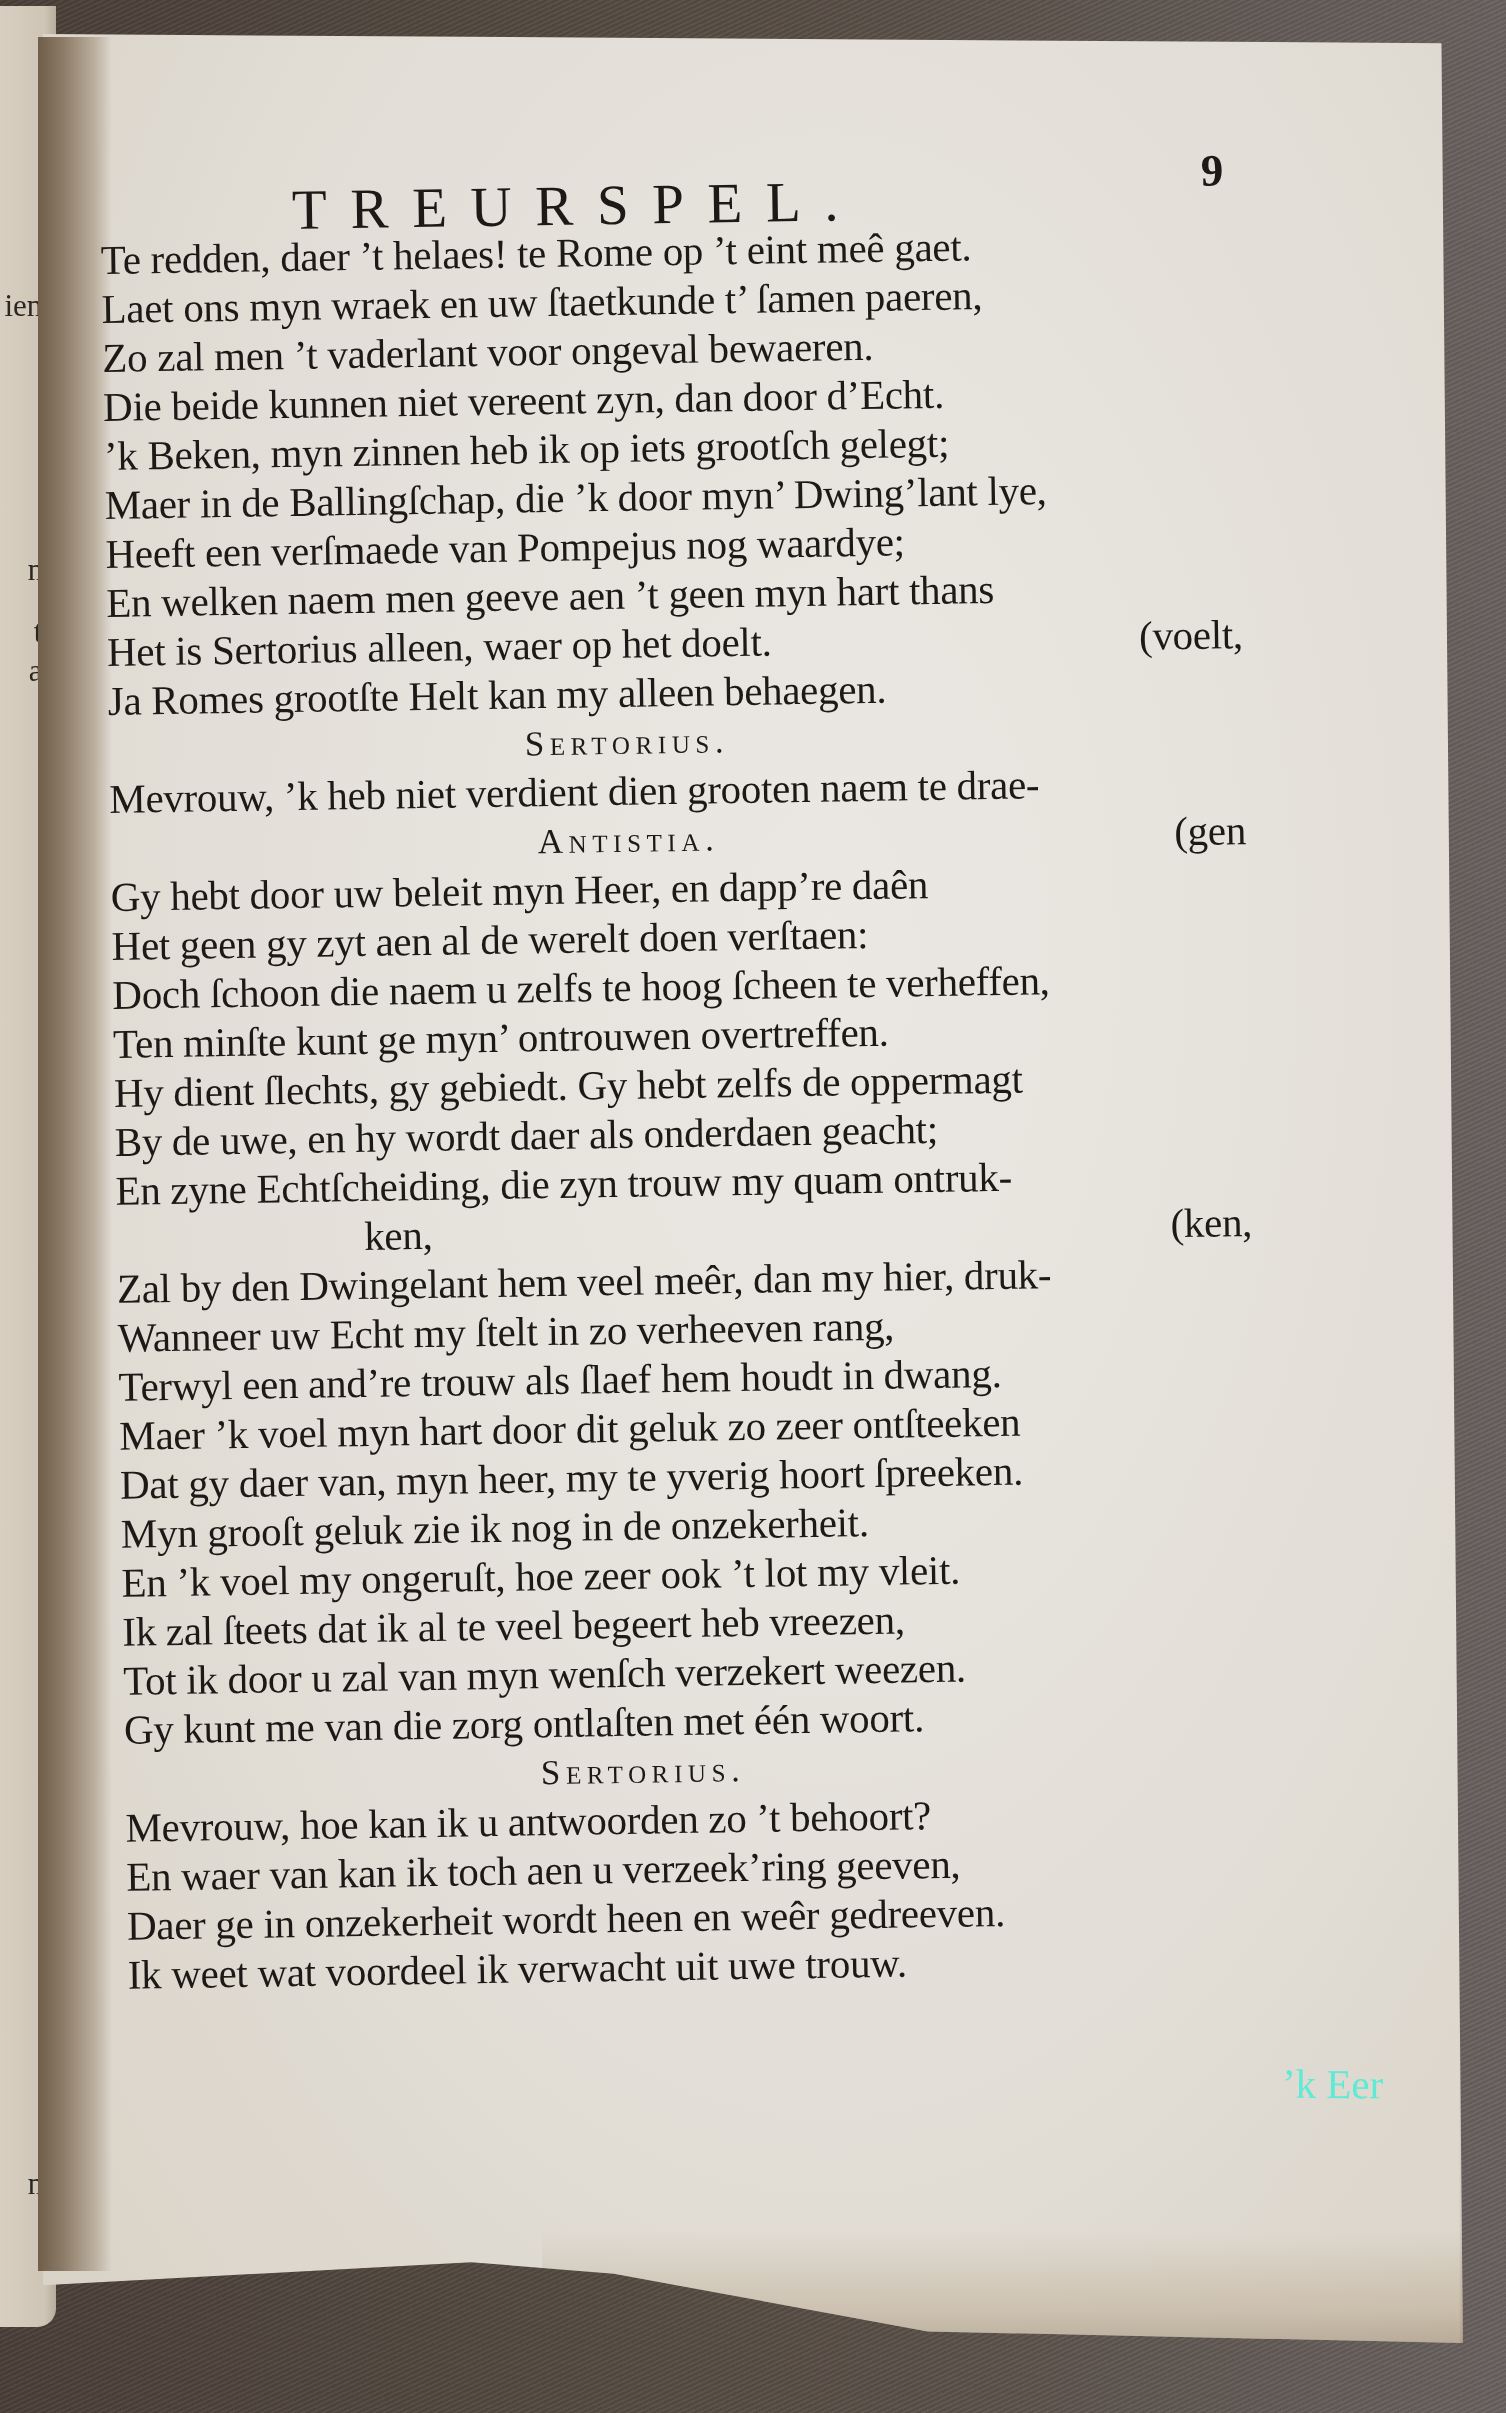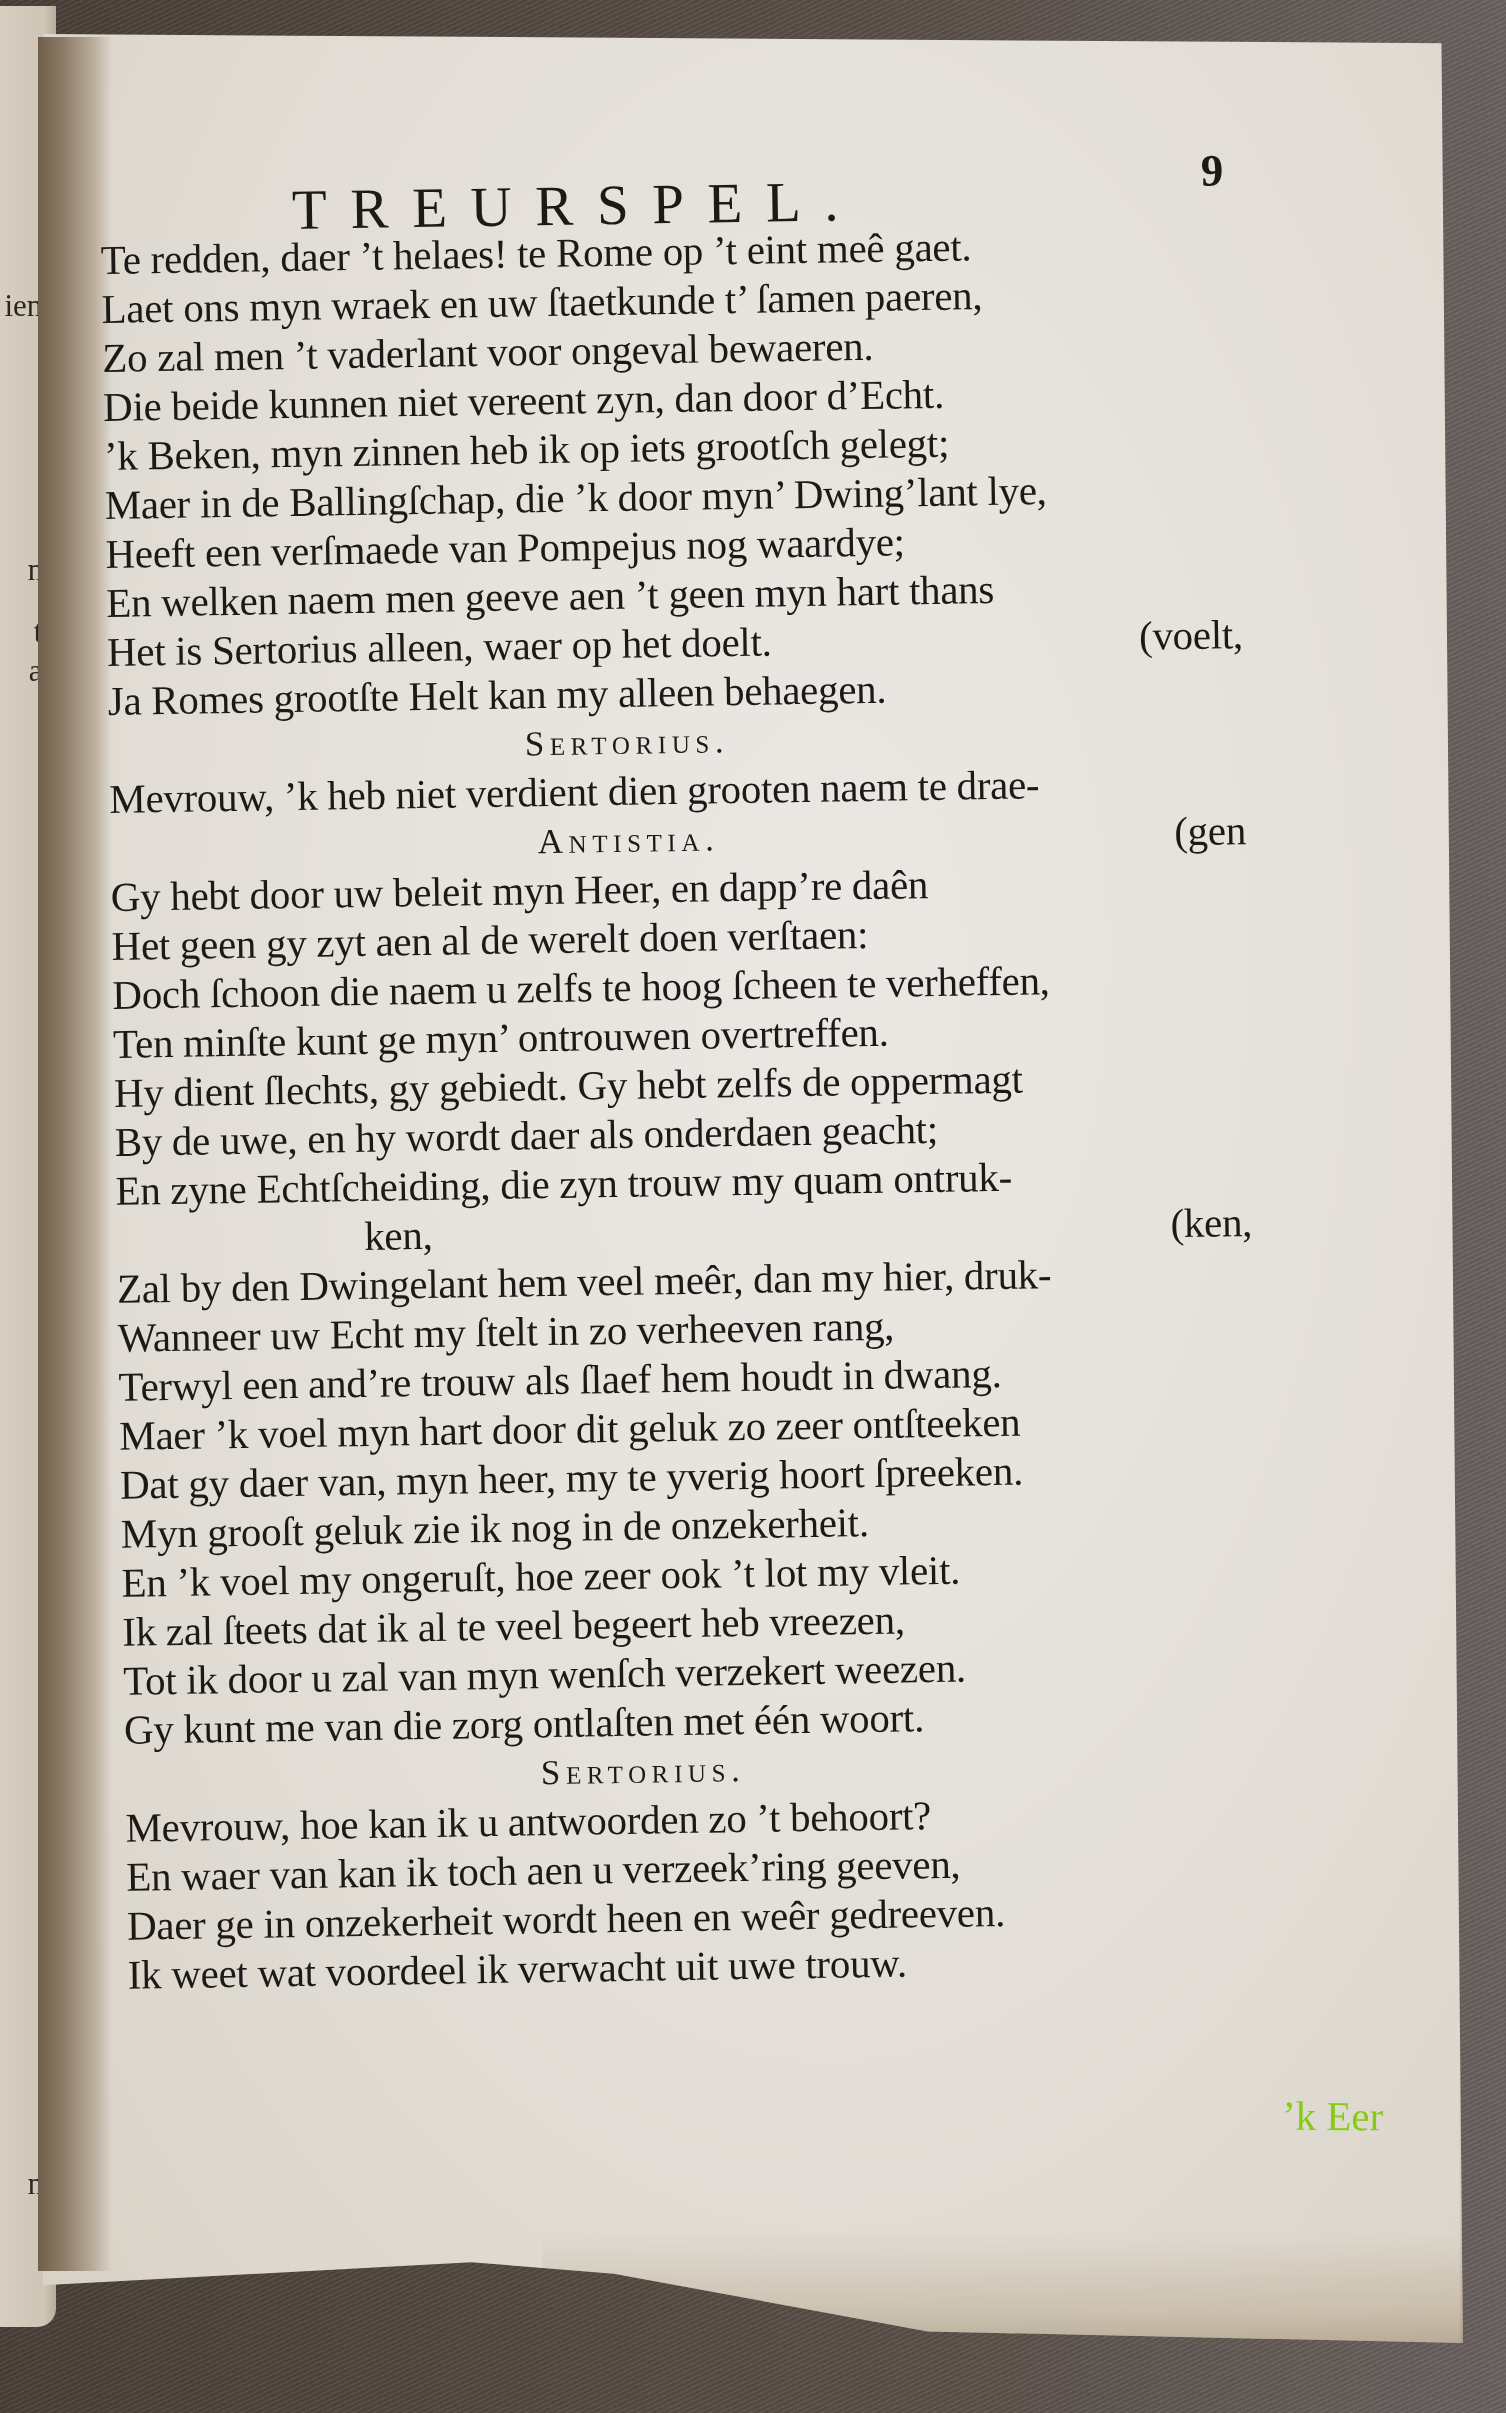--- a/index.html
+++ b/index.html
@@ -123,23 +123,22 @@
     font-size: 41px;
     letter-spacing: -0.3px;
     font-variant: normal;
   }
   .catchword {
     position: absolute;
     right: 124px;
     top: 2060px;
     font-size: 41px;
     z-index: 3;
-    color: #84cc16;
+    color: #5eead4;
     transform: rotate(0.5deg);
-    margin-top: 32px;
   }
 </style>
 </head>
 <body>
 
 <div class="fabric"></div>
 
 <div class="left-page" id="left-page">
     <span class="frag" style="top: 282px;">ien;</span>
     <span class="frag" style="top: 546px;">n.</span>

